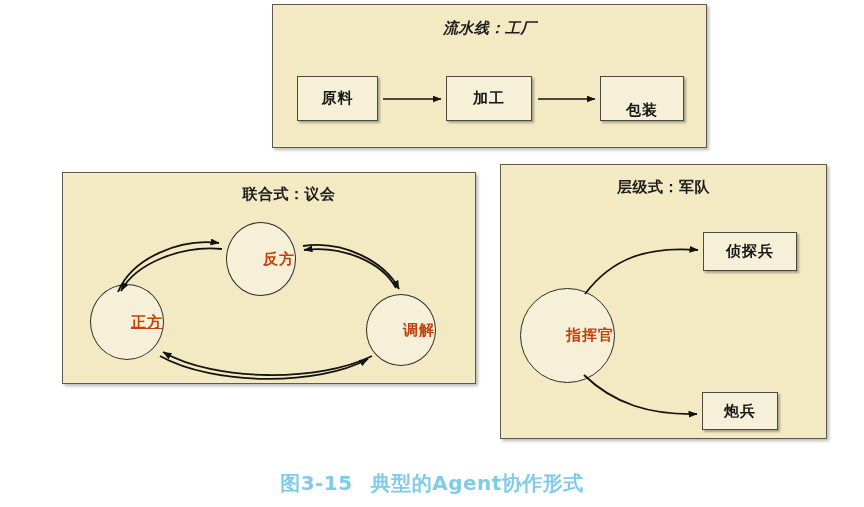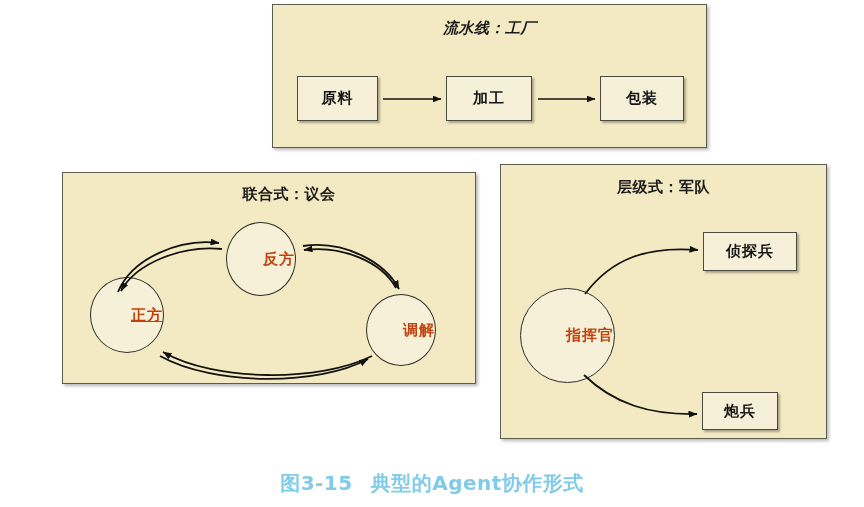--- a/index.html
+++ b/index.html
@@ -74,29 +74,29 @@
     justify-content: flex-end;
     font-size: 15px;
     font-weight: bold;
     color: #c2410c;
     letter-spacing: 1px;
   }
 
   
   #box-raw      { left: 297px; top: 76px; width: 81px;  height: 45px; font-family: Liberation Serif, serif; }
   #box-process  { left: 446px; top: 76px; width: 86px;  height: 45px; }
-  #box-package  { left: 600px; top: 76px; width: 84px;  height: 45px; }
+  #box-package  { left: 600px; top: 76px; width: 84px;  height: 45px; align-items: flex-end; }
 
   
   #box-scout    { left: 703px; top: 232px; width: 94px; height: 39px; }
   #box-artillery{ left: 702px; top: 392px; width: 76px; height: 38px; }
 
   
   #circle-opposition { left: 226px; top: 222px; width: 70px; height: 74px; }
-  #circle-proposition{ left:  90px; top: 277px; width: 74px; height: 76px; text-decoration: underline; }
+  #circle-proposition{ left:  90px; top: 284px; width: 74px; height: 76px; text-decoration: underline; }
   #circle-mediator   { left: 366px; top: 294px; width: 70px; height: 72px; }
 
   
   #circle-commander  { left: 520px; top: 288px; width: 95px; height: 95px; }
 
   #caption {
     position: absolute;
     left: 0; right: 0;
     top: 470px;
     text-align: center;

